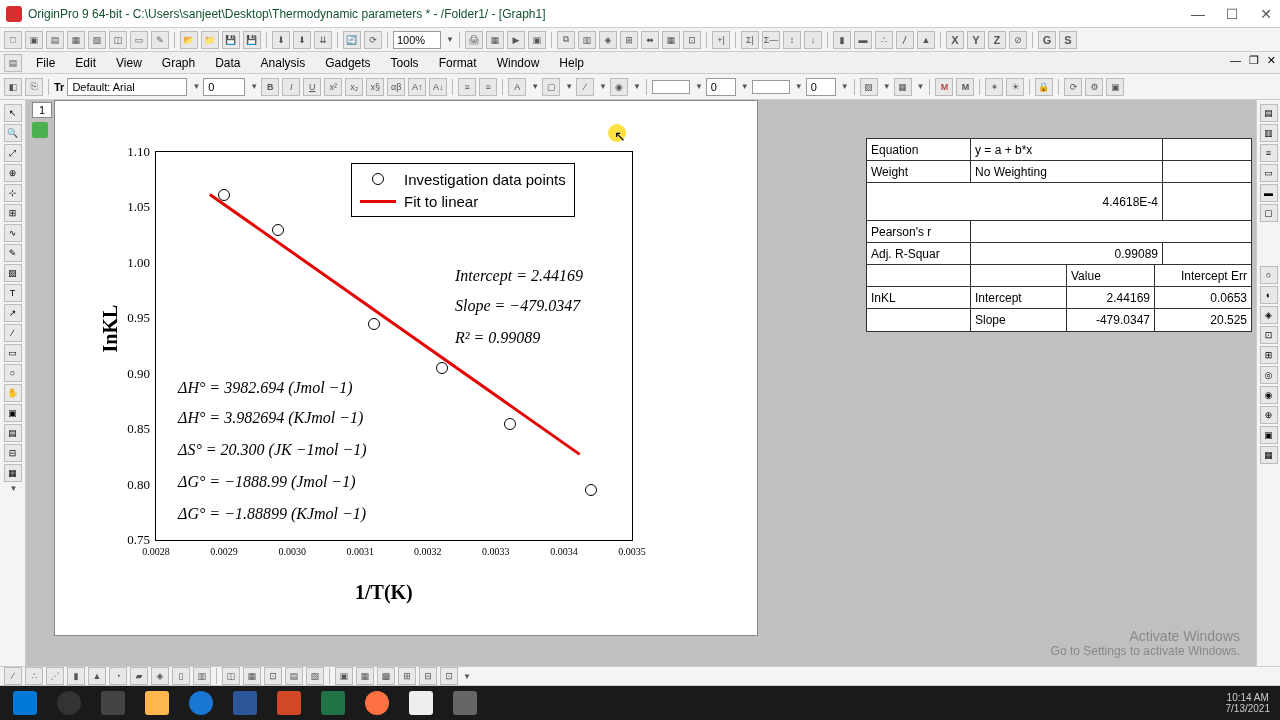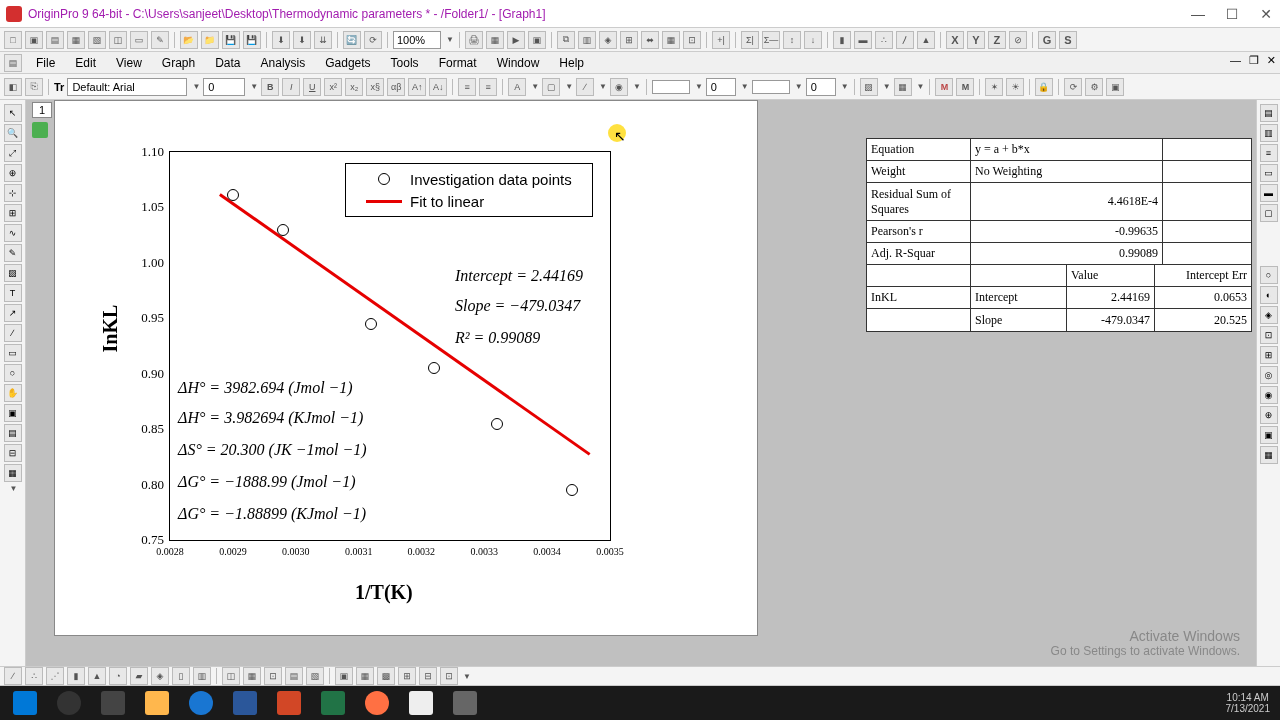--- a/index.html
+++ b/index.html
@@ -1,21 +1,21 @@
 <!DOCTYPE html>
 <html><head>
 <meta charset="utf-8">
 <style>
 * { margin: 0; padding: 0; box-sizing: border-box; font-family: "Segoe UI", Tahoma, sans-serif; }
 html, body { width: 1280px; height: 720px; overflow: hidden; background: #fff; }
 
 
 .titlebar { height: 28px; background: #fff; border-bottom: 1px solid #ccc; display: flex; align-items: center; padding: 0 6px; font-size: 12px; }
 .titlebar .app-icon { width: 16px; height: 16px; background: #d32f2f; border-radius: 3px; margin-right: 6px; }
-.titlebar .title { flex: 1; color: #a21caf; }
+.titlebar .title { flex: 1; color: #14532d; }
 .titlebar .win-controls { display: flex; gap: 18px; }
 .titlebar .win-btn { width: 16px; height: 16px; display: flex; align-items: center; justify-content: center; font-size: 14px; color: #555; cursor: pointer; }
 
 
 .toolbar { height: 24px; background: #f4f4f4; border-bottom: 1px solid #ccc; display: flex; align-items: center; padding: 0 4px; gap: 3px; overflow: hidden; }
 .tool-btn { width: 18px; height: 18px; background: #e8e8e8; border: 1px solid #bbb; display: flex; align-items: center; justify-content: center; font-size: 9px; color: #555; cursor: pointer; }
 .tool-sep { width: 1px; height: 16px; background: #bbb; margin: 0 2px; }
 .zoom-box { width: 48px; height: 18px; border: 1px solid #999; background: #fff; font-size: 11px; display: flex; align-items: center; padding: 0 3px; }
 .dropdown-arrow { font-size: 8px; color: #555; margin-left: 2px; }
 
@@ -39,21 +39,21 @@
 .canvas-area { flex: 1; background: #c0c0c0; position: relative; }
 .page-num { position: absolute; top: 2px; left: 6px; width: 20px; height: 16px; background: #fff; border: 1px solid #888; font-size: 11px; display: flex; align-items: center; justify-content: center; }
 .lock-icon { position: absolute; top: 22px; left: 6px; width: 16px; height: 16px; background: #4caf50; border-radius: 2px; }
 
 .graph-window { position: absolute; top: 0; left: 28px; width: 704px; height: 536px; background: #fff; border: 1px solid #888; }
 
 
 .results-table { position: absolute; top: 38px; right: 4px; width: 386px; background: #fff; border: 1px solid #333; font-size: 12px; }
 .results-table .row { display: flex; border-bottom: 1px solid #333; min-height: 22px; }
 .results-table .row:last-child { border-bottom: none; }
-.results-table .cell { border-right: 1px solid #333; padding: 2px 4px; display: flex; align-items: center; font-family: Liberation Serif, serif; }
+.results-table .cell { border-right: 1px solid #333; padding: 2px 4px; display: flex; align-items: center; }
 .results-table .cell:last-child { border-right: none; }
 .results-table .c1 { width: 104px; }
 .results-table .c2 { width: 96px; text-align: right; justify-content: flex-end; }
 .results-table .ch { width: 88px; }
 .results-table .cv { width: 96px; text-align: right; justify-content: flex-end; }
 
 
 .watermark { position: absolute; bottom: 62px; right: 40px; text-align: right; color: #888; }
 .watermark .l1 { font-size: 14px; }
 .watermark .l2 { font-size: 12px; }
@@ -70,21 +70,21 @@
 .taskbar .task-btn { width: 42px; height: 30px; display: flex; align-items: center; justify-content: center; }
 .taskbar .task-btn .ticon { width: 24px; height: 24px; background: #555; border-radius: 3px; }
 .taskbar .tray { margin-left: auto; color: #ccc; font-size: 10px; text-align: center; line-height: 11px; padding-right: 6px; }
 .chart-axes { position: absolute; border: 1px solid #000; }
 .ytick { position: absolute; right: 100%; margin-right: 6px; font-size: 13px; transform: translateY(-50%); font-family: "Times New Roman", serif; }
 .xtick { position: absolute; top: 100%; margin-top: 6px; font-size: 10px; transform: translateX(-50%); font-family: "Times New Roman", serif; }
 .ylabel { position: absolute; left: 32px; top: 240px; transform: rotate(-90deg) translateX(50%); font-size: 20px; font-weight: bold; font-family: "Times New Roman", serif; }
 .xlabel { position: absolute; left: 300px; top: 480px; font-size: 20px; font-weight: bold; font-family: "Times New Roman", serif; }
 .datapoint { position: absolute; width: 12px; height: 12px; border: 1.5px solid #000; border-radius: 50%; background: #fff; transform: translate(-50%, -50%); }
 .fitline { position: absolute; background: #e60000; transform-origin: left center; height: 2.5px; }
-.legend-box { position: absolute; border: 1px solid #000; background: #fff; padding: 4px 20px; font-size: 15px; font-family: "Times New Roman", serif; }
+.legend-box { position: absolute; border: 1px solid #000; background: #fff; padding: 4px 8px; font-size: 15px; font-family: "Times New Roman", serif; margin-left: 6px; }
 .legend-row { display: flex; align-items: center; gap: 8px; height: 22px; }
 .legend-marker-circle { width: 12px; height: 12px; border: 1.5px solid #000; border-radius: 50%; margin: 0 12px; }
 .legend-marker-line { width: 36px; height: 3px; background: #e60000; }
 .annot { position: absolute; font-family: "Times New Roman", serif; font-size: 16px; font-style: italic; }
 
 
 .cursor-hl { position: absolute; width: 18px; height: 18px; background: #ffd700; border-radius: 50%; opacity: 0.75; }
 .cursor-arrow { position: absolute; font-size: 14px; }
 </style>
 </head>
@@ -271,21 +271,21 @@
     <div class="tbtn">⊟</div>
     <div class="tbtn">▦</div>
     <span class="dropdown-arrow">▼</span>
   </div>
 
   <div class="canvas-area">
     <div class="page-num">1</div>
     <div class="lock-icon"></div>
 
     <div class="graph-window">
-      <div class="chart-axes" style="top:50px;left:114px;width:442px;height:390px">
+      <div class="chart-axes" style="top:50px;left:100px;width:478px;height:390px">
 
         <div class="ytick" style="top:0%">1.10</div>
         <div class="ytick" style="top:14.3%">1.05</div>
         <div class="ytick" style="top:28.6%">1.00</div>
         <div class="ytick" style="top:42.9%">0.95</div>
         <div class="ytick" style="top:57.1%">0.90</div>
         <div class="ytick" style="top:71.4%">0.85</div>
         <div class="ytick" style="top:85.7%">0.80</div>
         <div class="ytick" style="top:100%">0.75</div>
 
@@ -341,27 +341,25 @@
           <div class="cell c1">Equation</div>
           <div class="cell" style="flex:1">y = a + b*x</div>
           <div class="cell ch"></div>
         </div>
       <div class="row">
           <div class="cell c1">Weight</div>
           <div class="cell" style="flex:1">No Weighting</div>
           <div class="cell ch"></div>
         </div>
       <div class="row" style="min-height:38px">
-          <div class="cell c1">Residual Sum of Squares</div>
           <div class="cell c2" style="flex:1">4.4618E-4</div>
           <div class="cell ch"></div>
         </div>
       <div class="row">
           <div class="cell c1">Pearson's r</div>
-          <div class="cell c2" style="flex:1">-0.99635</div>
           <div class="cell ch"></div>
         </div>
       <div class="row">
           <div class="cell c1">Adj. R-Squar</div>
           <div class="cell c2" style="flex:1">0.99089</div>
           <div class="cell ch"></div>
         </div>
       <div class="row">
           <div class="cell c1"></div>
           <div class="cell c2"></div>

